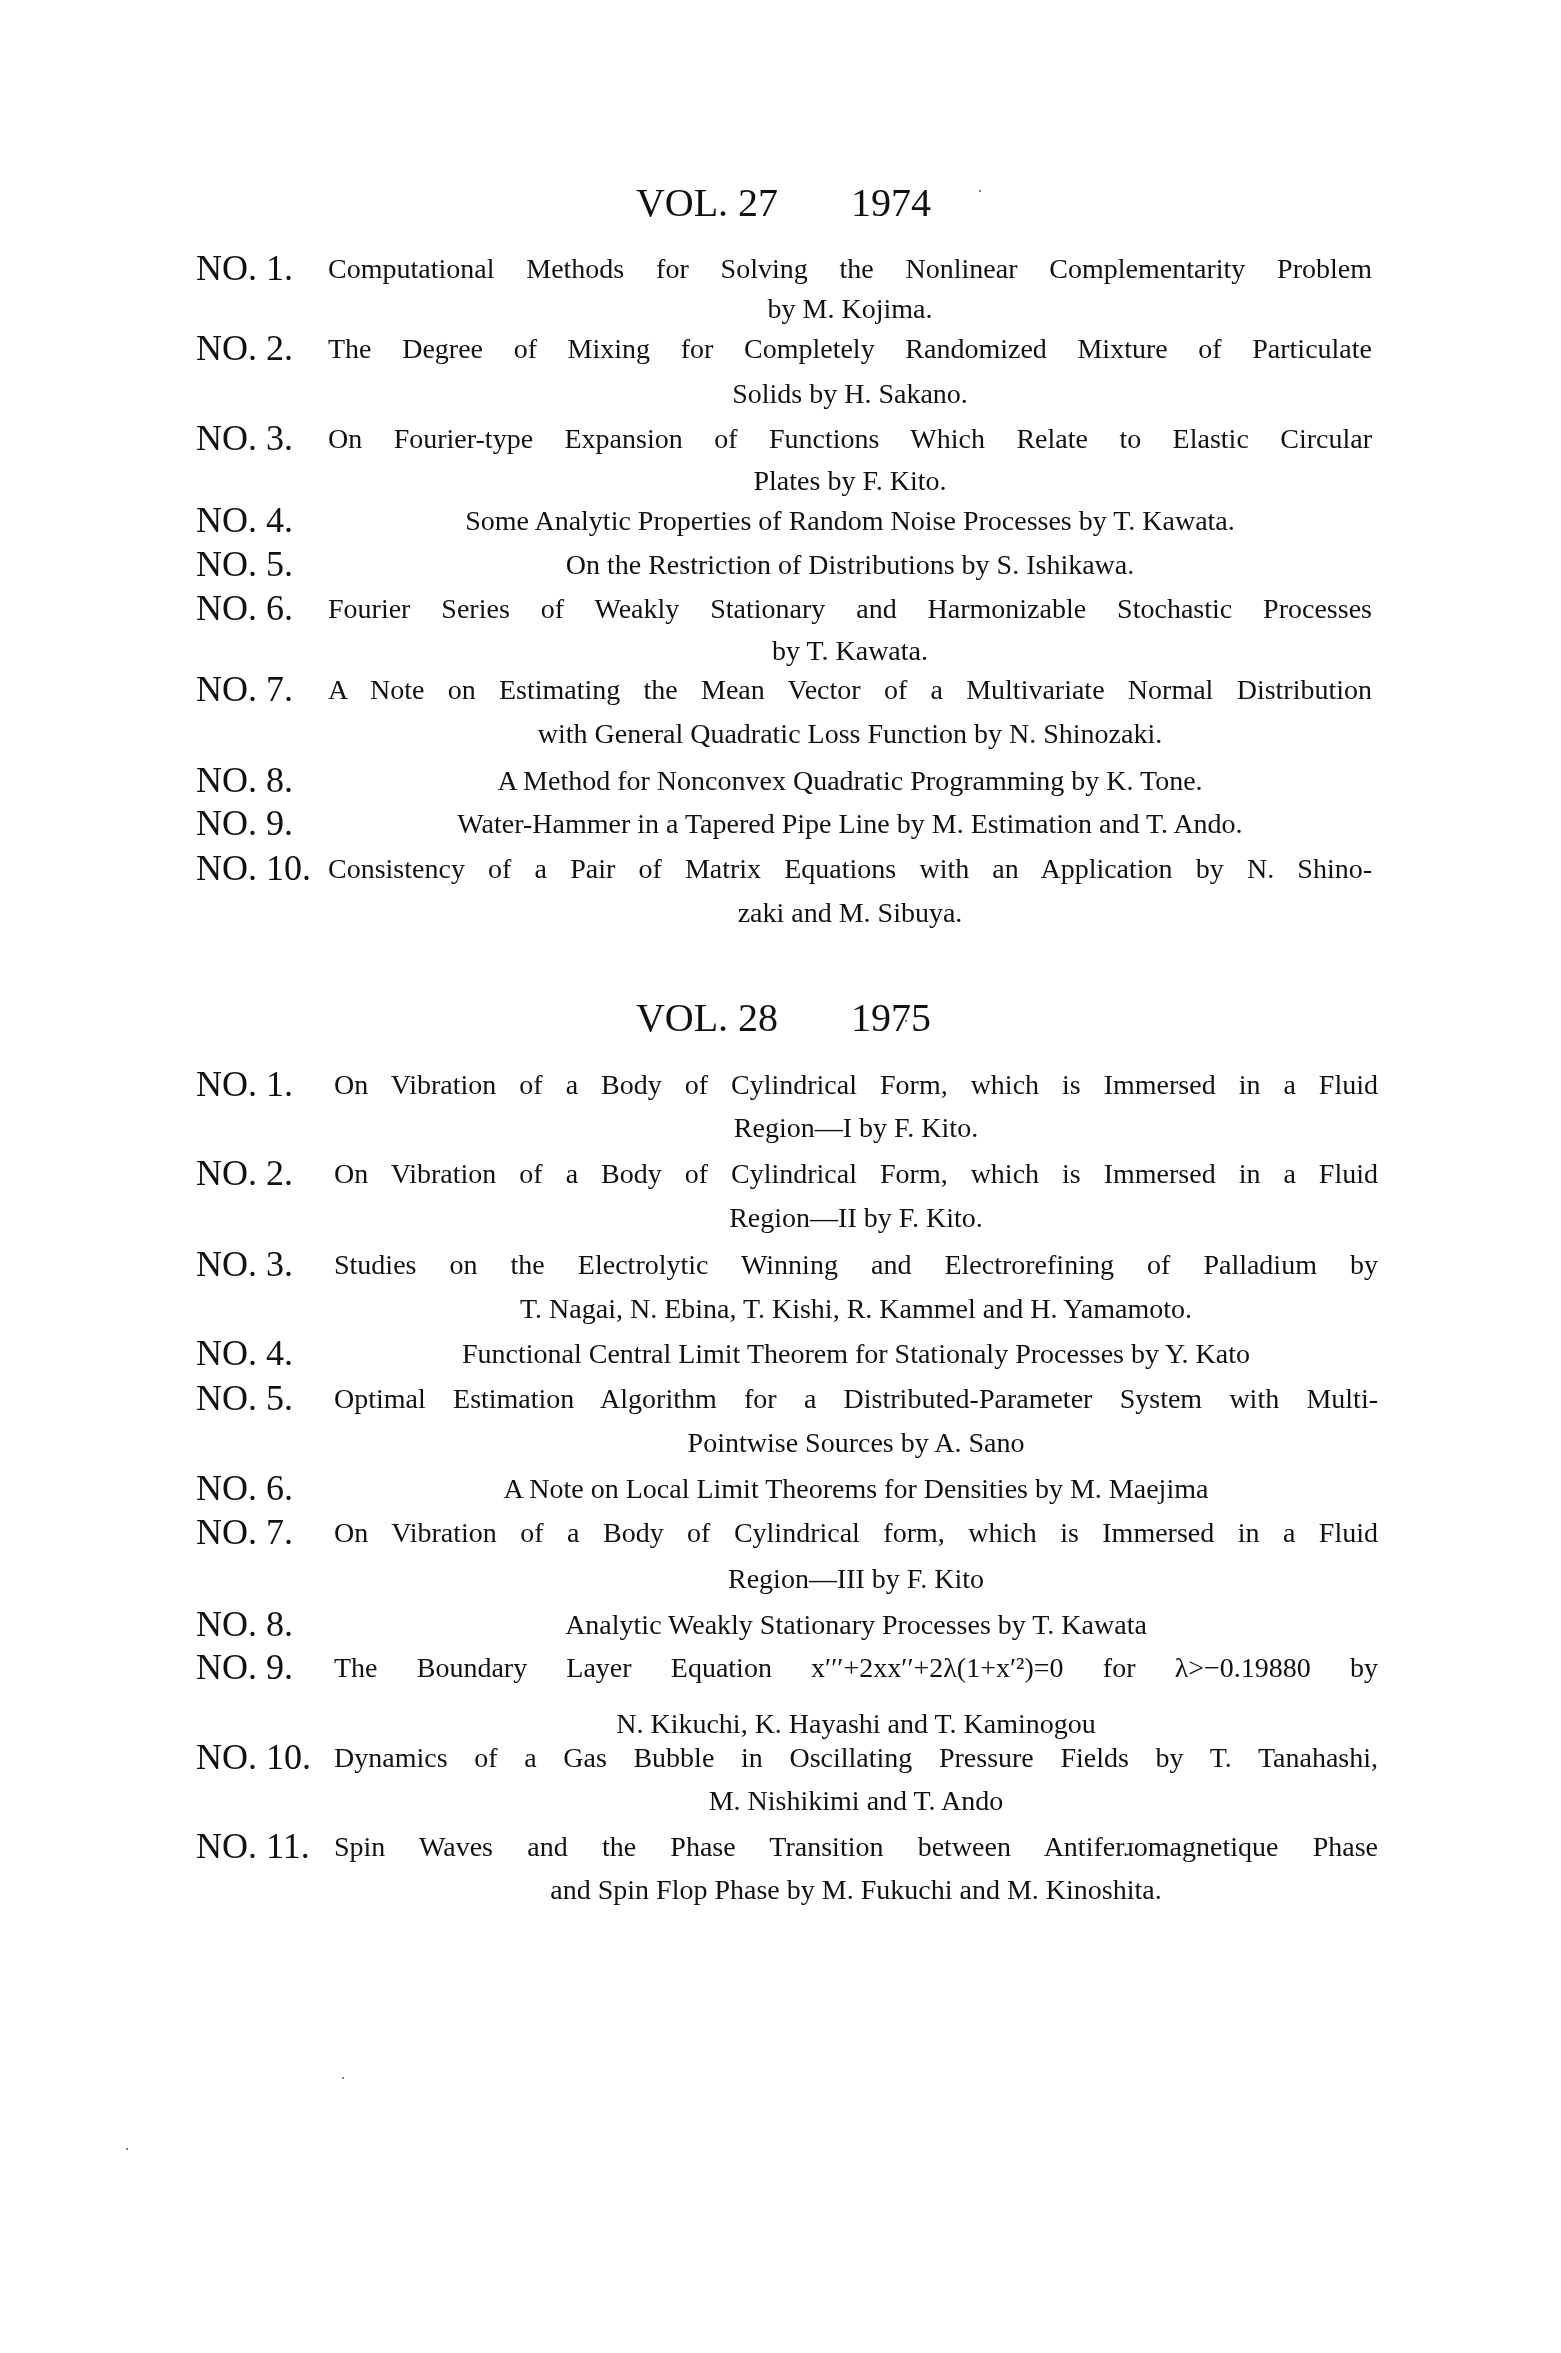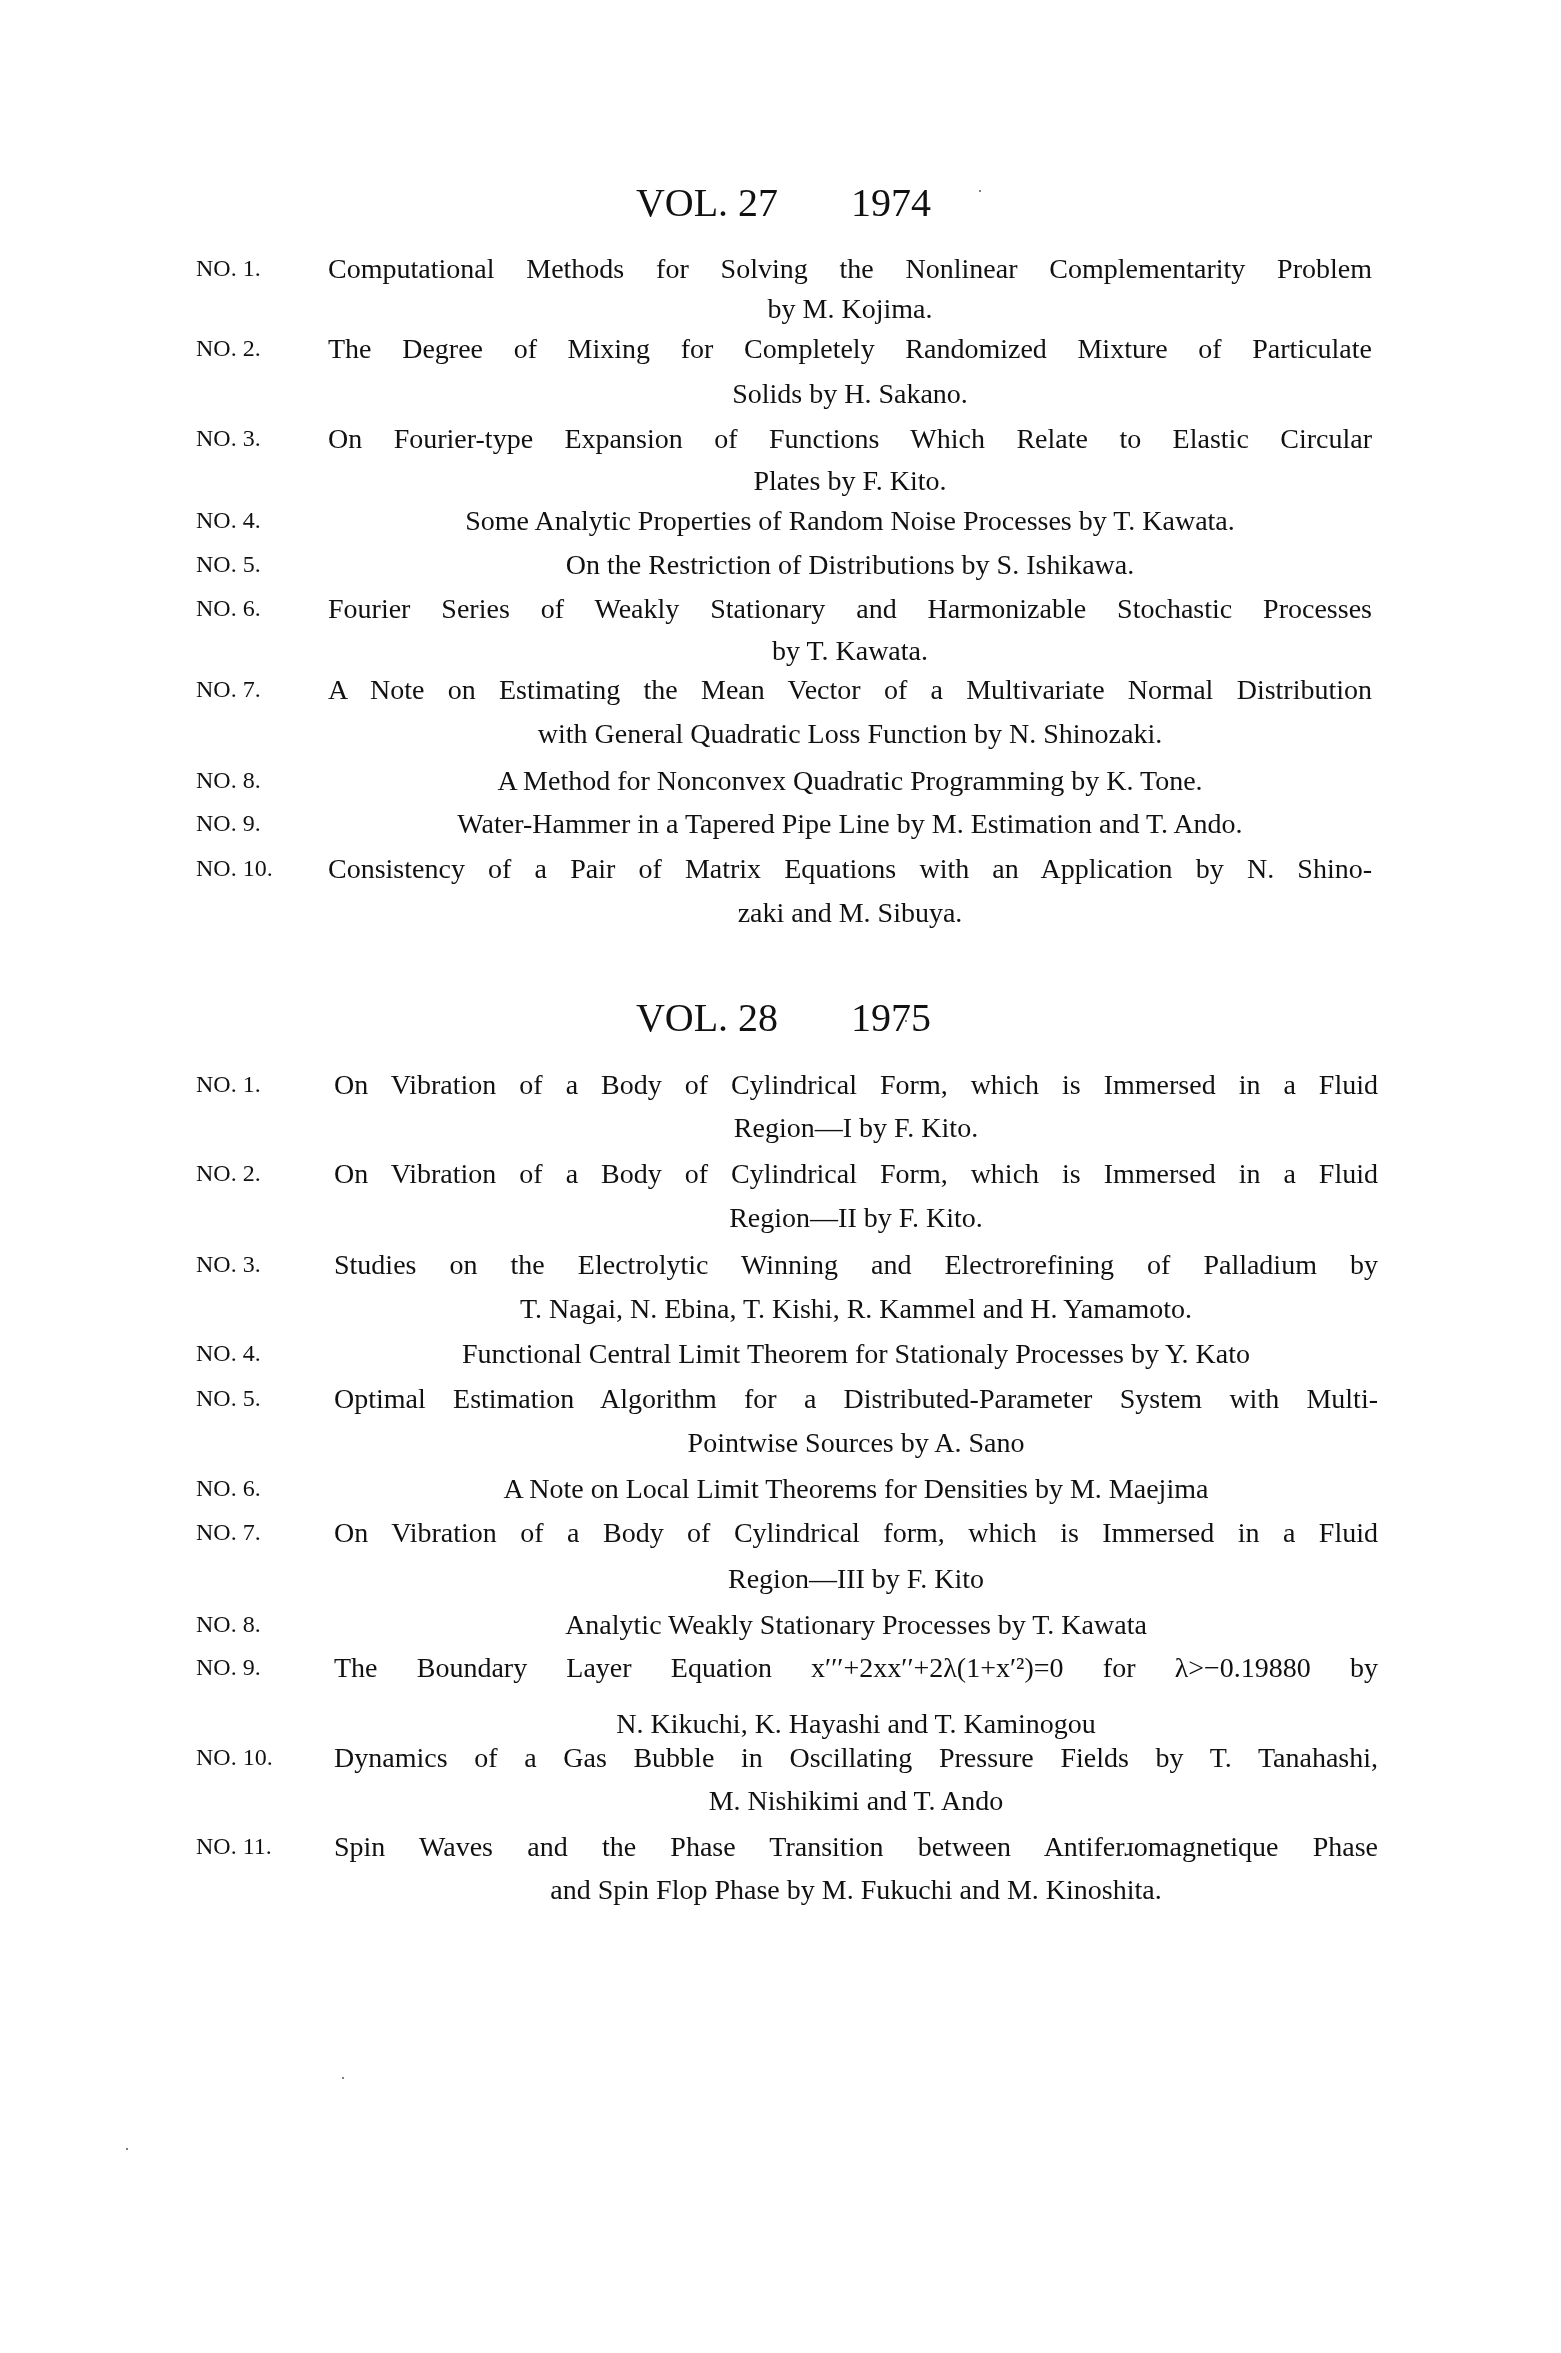--- a/index.html
+++ b/index.html
@@ -4,21 +4,21 @@
 <style>
   html, body { margin:0; padding:0; background:#ffffff; }
   body { width:1562px; height:2354px; position:relative; overflow:hidden;
          font-family:"Liberation Serif","DejaVu Serif",serif; color:#111; }
   .page { position:absolute; left:0; top:0; width:1562px; height:2354px; background:#fff; }
   .vol-heading { position:absolute; left:0; width:1543px; text-align:center;
                  font-size:40px; line-height:49px; height:49px; white-space:pre;margin-left:12px; }
   .vol-heading .vol { display:inline-block; }
   .vol-heading .year { display:inline-block; margin-left:73px; }
   .entry-line { position:absolute; height:39px; line-height:39px; font-size:28px; white-space:nowrap; }
-  .no-label { position:absolute; left:196px; height:39px; line-height:39px; font-size:24px; white-space:nowrap; }
+  .no-label { position:absolute; left:196px; height:39px; line-height:39px; font-size:36px; white-space:nowrap; }
   .title-line { left:328px; width:1044px;text-align:center; }
   .title-line.just { text-align:justify; text-align-last:justify; }
   .speck { position:absolute; background:#555; border-radius:50%; }
 </style>
 </head>
 <body>
 
 <div class="page" id="page">
     <div class="vol-heading" style="top: 178px;"><span class="vol">VOL. 27</span><span class="year">1974</span></div>
     <div class="no-label" style="top: 249px;">NO. 1.</div>

